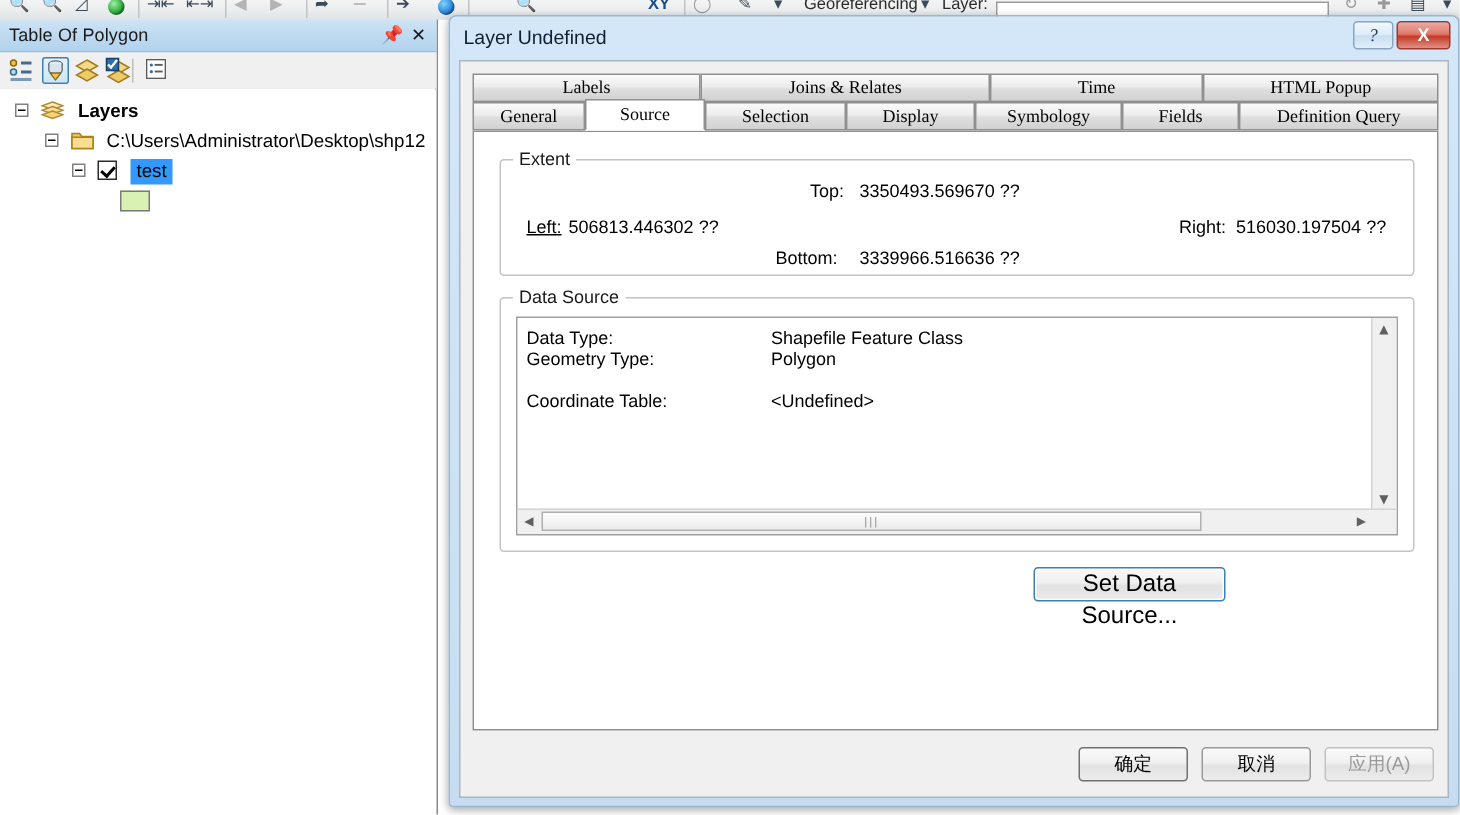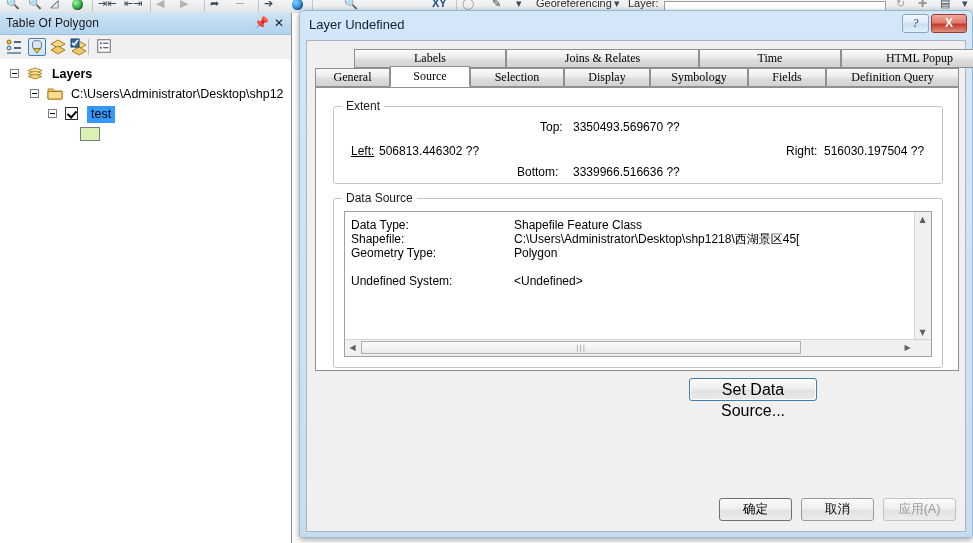--- a/index.html
+++ b/index.html
@@ -308,36 +308,36 @@
     box-sizing: border-box;
     text-align: center;
     font-family: "Liberation Serif", serif;
     font-size: 12px;
     line-height: 17px;
     color: #000;
     cursor: pointer;
     white-space: nowrap;
     overflow: hidden;
   }
-  .tab.row1 { top: 0; margin-left: 39px; }
+  .tab.row1 { top: 0; }
   .tab.row2 { top: 19px; }
   .tab.active {
     background: #ffffff;
     border-bottom: 1px solid #ffffff;
     height: 21px;
     top: 17px;
     z-index: 5;
     line-height: 19px;
     border-top: 1px solid #8f8f8f;
   }
 
   #tab-page {
     position: absolute;
     left: 8px; top: 46px;
-    width: 644px; height: 284px;
+    width: 644px; height: 400px;
     background: #ffffff;
     border: 1px solid #8f8f8f;
     box-sizing: border-box;
   }
 
   
   .groupbox {
     position: absolute;
     border: 1px solid #c3c3c3;
     border-radius: 3px;
@@ -645,30 +645,26 @@
         <div class="groupbox" id="datasource-box">
           <span class="gb-title">Data Source</span>
 
           <div id="ds-inner">
             <div id="ds-text">
               <div class="ds-row">
                 <span class="ds-key">Data Type:</span>
                 <span class="ds-val">Shapefile Feature Class</span>
               </div>
               <div class="ds-row">
-                <span class="ds-key">Shapefile:</span>
-                <span class="ds-val">C:\Users\Administrator\Desktop\shp1218\西湖景区45[</span>
-              </div>
-              <div class="ds-row">
                 <span class="ds-key">Geometry Type:</span>
                 <span class="ds-val">Polygon</span>
               </div>
               <div class="ds-gap"></div>
               <div class="ds-row">
-                <span class="ds-key">Undefined System:</span>
+                <span class="ds-key">Coordinate Table:</span>
                 <span class="ds-val">&lt;Undefined&gt;</span>
               </div>
             </div>
 
             <div id="ds-vscroll">
               <span class="sb-arrow" style="top:0; left:0;">▲</span>
               <span class="sb-arrow" style="bottom:0; left:0;">▼</span>
             </div>
 
             <div id="ds-hscroll">

